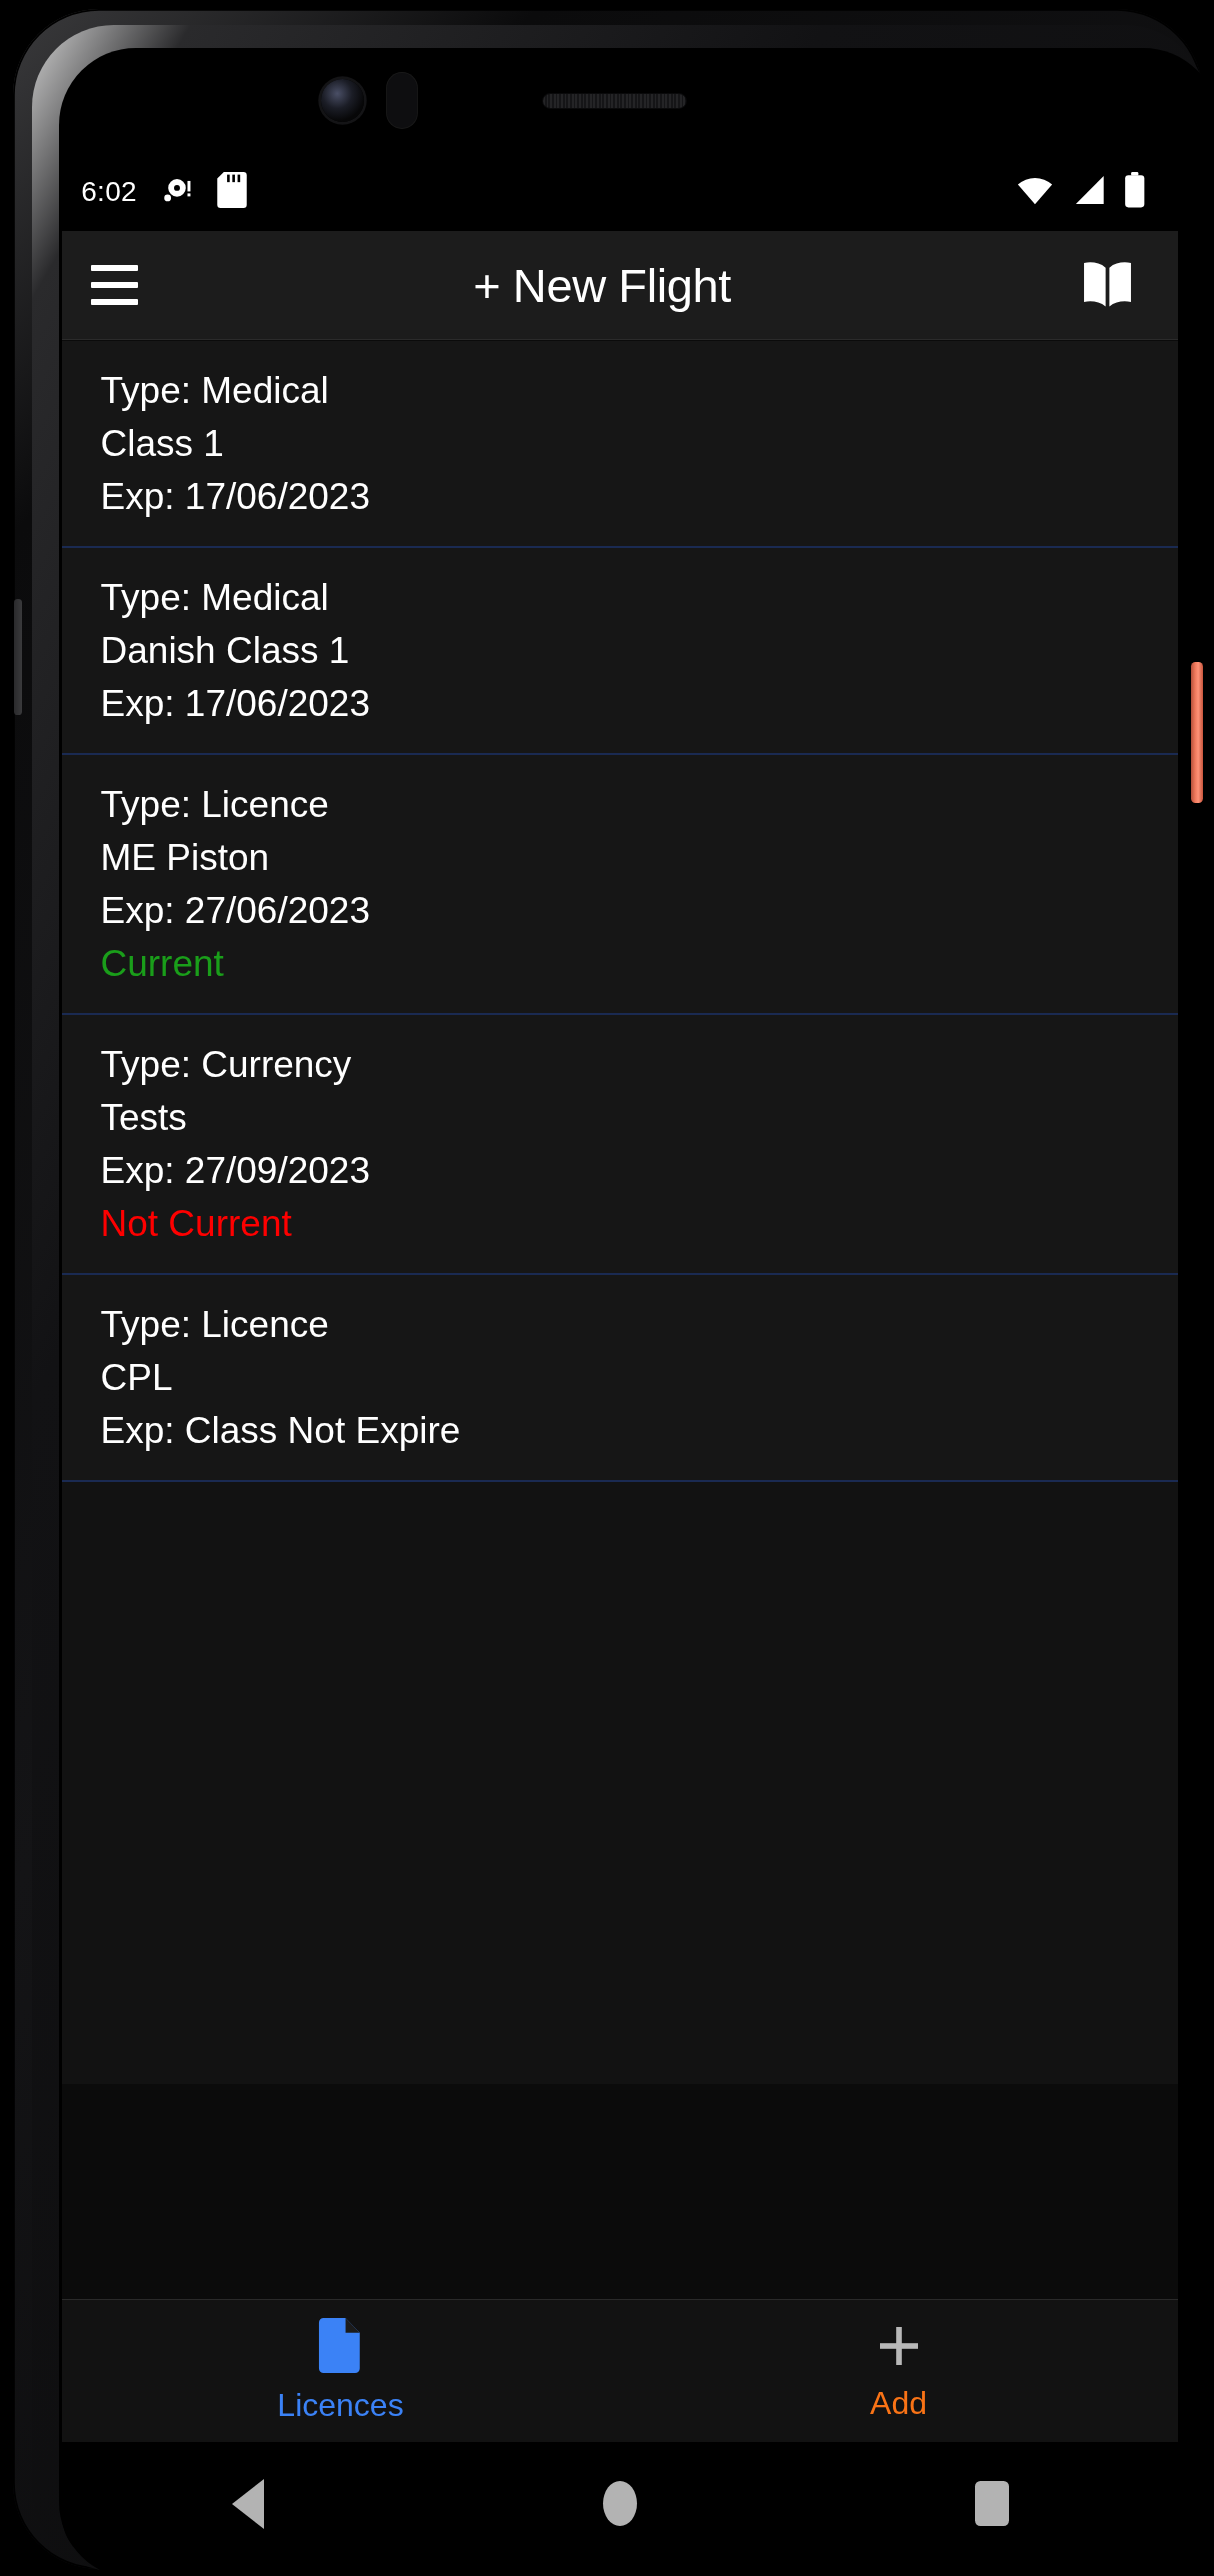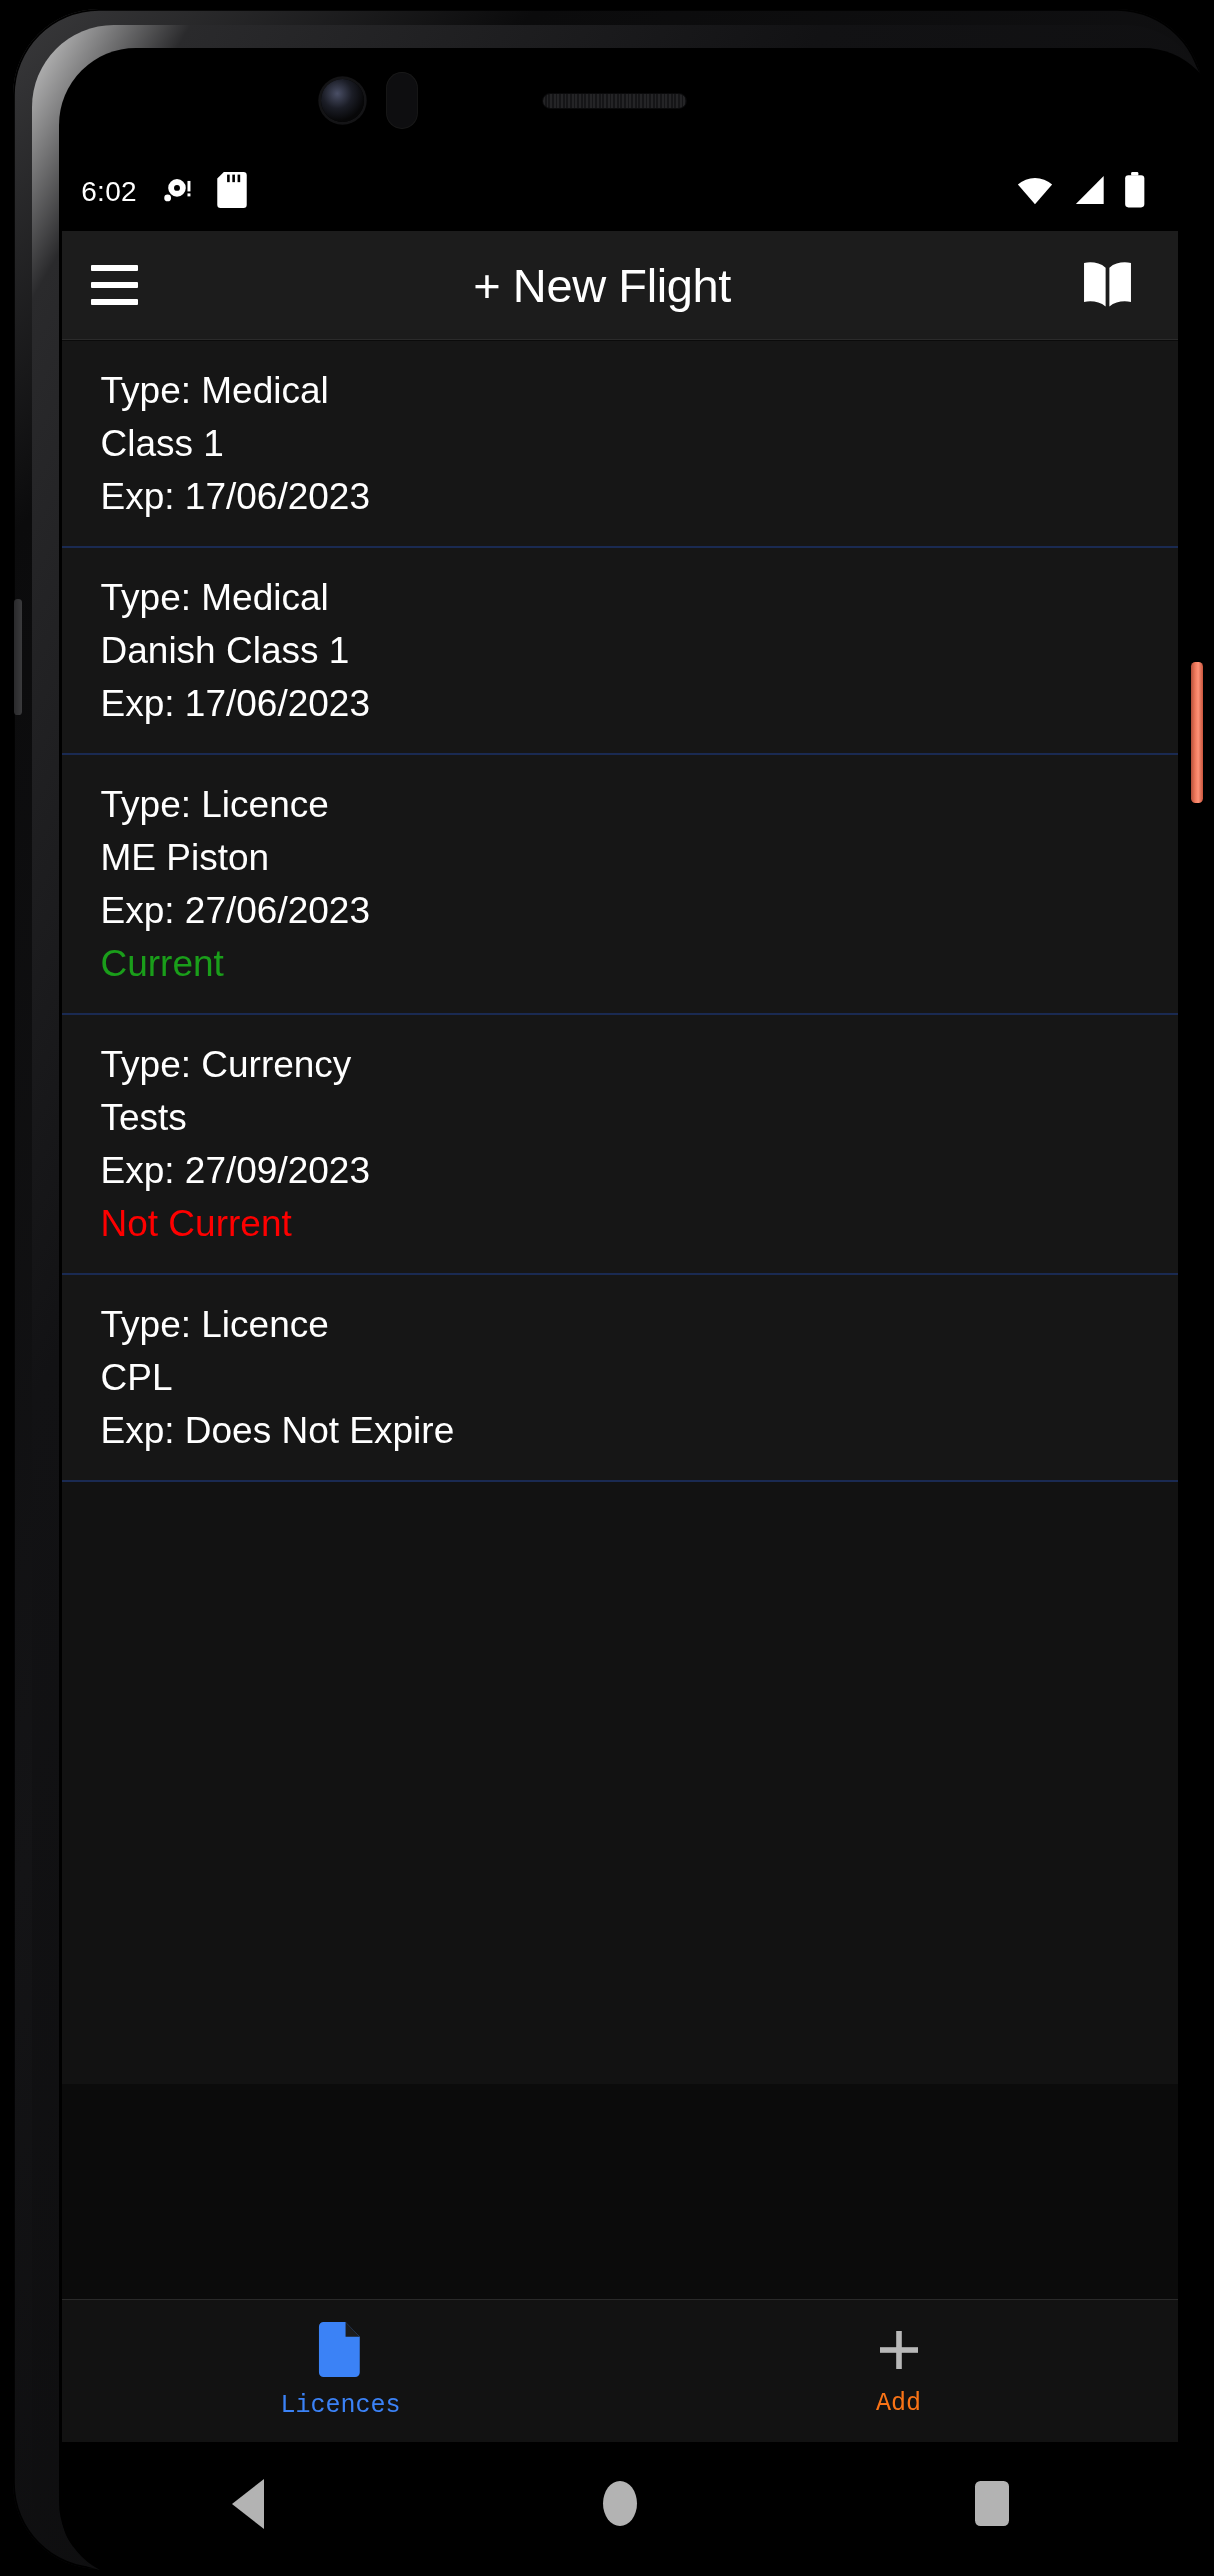--- a/index.html
+++ b/index.html
@@ -217,21 +217,21 @@
   }
   .nav-tab {
     flex: 1;
     display: flex;
     flex-direction: column;
     align-items: center;
     justify-content: center;
     gap: 10.7px;
     cursor: pointer;
   }
-  .nav-label { font-size: 25px; font-family: Liberation Mono, monospace; }
+  .nav-label { font-size: 32px; }
   .nav-label.active { color: #3b82f6; }
   .nav-label.inactive { color: #f97316; }
 
   
   #android-nav {
     position: absolute;
     left: 49px;
     top: 2433px;
     width: 1116px;
     height: 123px;
@@ -369,21 +369,21 @@
       <div class="list-item">
         <div class="item-line">Type: Currency</div>
         <div class="item-line">Tests</div>
         <div class="item-line">Exp: 27/09/2023</div>
         <div class="item-status status-notcurrent">Not Current</div>
       </div>
 
       <div class="list-item">
         <div class="item-line">Type: Licence</div>
         <div class="item-line">CPL</div>
-        <div class="item-line">Exp: Does Not Expire</div>
+        <div class="item-line">Exp: Class Not Expire</div>
       </div>
 
       <div id="list-empty-area"></div>
     </div>
 
     <div id="bottom-nav">
       <div class="nav-tab">
         <span>
           <svg width="47" height="55" viewBox="0 0 20 24">
             <path d="M2.6 0 H12.2 L18.4 6.4 V22 A2 2 0 0 1 16.4 24 H2.6 A2 2 0 0 1 0.6 22 V2 A2 2 0 0 1 2.6 0 Z" fill="#3b82f6"></path>

